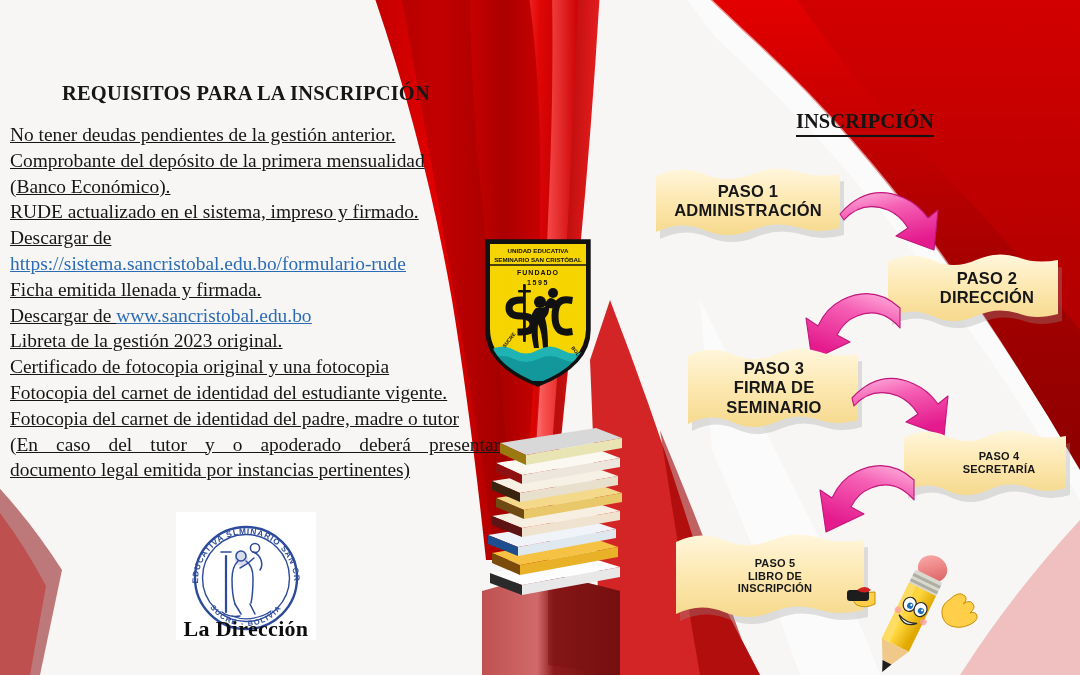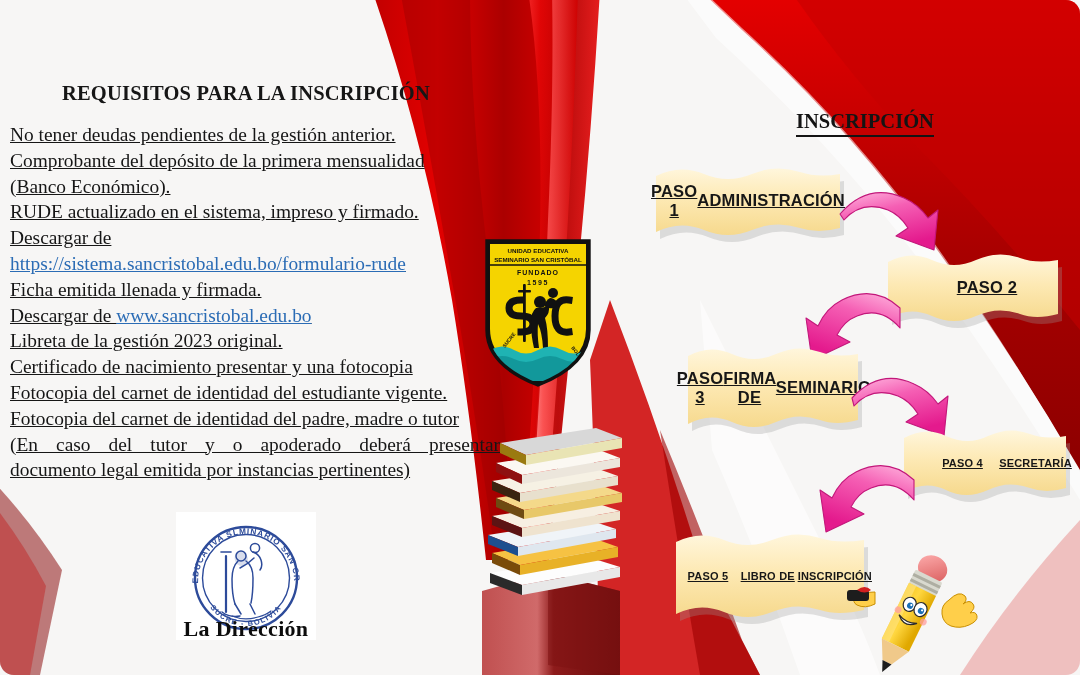--- a/index.html
+++ b/index.html
@@ -2,21 +2,21 @@
 <html><head>
 <meta charset="utf-8">
 <style>
   html,body{margin:0;padding:0;}
   body{
     width:1080px;height:675px;overflow:hidden;
     background:#f7f6f5;
     font-family:"Liberation Serif", serif;
     position:relative;
   }
-  #stage{position:relative;width:1080px;height:675px;overflow:hidden;background:#f7f6f5;border-radius:14px;}
+  #stage{position:relative;width:1080px;height:675px;overflow:hidden;background:#f7f6f5;}
 
   
   .curtain-layer{position:absolute;inset:0;overflow:hidden;pointer-events:none;}
 
   
   #left-col{position:absolute;left:0;top:0;width:540px;height:675px;}
   #req-heading{
     position:absolute;left:0;top:82px;width:492px;text-align:center;
     font-size:20.5px;font-weight:bold;color:#161616;letter-spacing:.2px;
     font-family:"Liberation Serif", serif;
@@ -45,26 +45,25 @@
   
   #steps-heading{
     position:absolute;left:690px;top:84px;width:350px;text-align:center;
     font-family:"Liberation Serif", serif;font-weight:bold;font-size:20.5px;
     color:#141414;line-height:25px;
   }
   #steps-heading span{ border-bottom:2px solid #141414; display:inline-block; padding-bottom:1px;}
 
   .banner{position:absolute;}
   .banner .btxt{
-    position:absolute;inset:0;display:flex;
+    position:absolute;inset:0;display:flex;flex-direction:column;
     align-items:center;justify-content:center;
     font-family:"Liberation Sans", sans-serif;font-weight:bold;
     color:#171717;text-align:center;line-height:1.18;
     letter-spacing:.2px;
-    text-decoration:underline;
   }
   .banner .btxt div{width:100%;}
 
   
   .arrow{position:absolute;}
 
   
   #books{position:absolute;left:470px;top:415px;width:170px;height:260px;}
   #pencil{position:absolute;left:845px;top:548px;width:135px;height:127px;}
   #crest{position:absolute;left:483px;top:238px;width:110px;height:150px;}
@@ -144,21 +143,21 @@
       <div class="line">Comprobante del depósito de la primera mensualidad</div>
       <div class="line">(Banco Económico).</div>
       <div class="line">RUDE actualizado en el sistema, impreso y firmado.</div>
       <div class="line">Descargar de</div>
       <div class="line">
         <a class="lnk" href="#">https://sistema.sancristobal.edu.bo/formulario-rude</a>
       </div>
       <div class="line">Ficha emitida llenada y firmada.</div>
       <div class="line"><span>Descargar de </span><a class="lnk-inline" href="#">www.sancristobal.edu.bo</a></div>
       <div class="line">Libreta de la gestión 2023 original.</div>
-      <div class="line">Certificado de nacimiento presentar y una fotocopia</div>
+      <div class="line">Certificado de fotocopia original y una fotocopia</div>
       <div class="line">Fotocopia del carnet de identidad del estudiante vigente.</div>
       <div class="line">Fotocopia del carnet de identidad del padre, madre o tutor</div>
       <div class="just">(En caso del tutor y o apoderado deberá presentar</div>
       <div class="lastline">documento legal emitida por instancias pertinentes)</div>
     </div>
 
     <div id="seal-wrap">
       <svg width="140" height="128" viewBox="0 0 140 128" xmlns="http://www.w3.org/2000/svg">
         <defs>
           <path id="ringTop" d="M 22 70 A 48 48 0 0 1 118 70"></path>
@@ -328,20 +327,21 @@
           <stop offset="0%" stop-color="#fff6dc"></stop>
           <stop offset="45%" stop-color="#fde9b4"></stop>
           <stop offset="100%" stop-color="#f6d98d"></stop>
         </linearGradient>
       </defs>
       <path d="M4 14 q22 -12 44 -2 q22 10 44 0 q22 -10 44 -2 q16 6 38 2 l0 54 q-22 6 -38 0 q-22 -8 -44 2 q-22 10 -44 0 q-22 -10 -44 2 Z" fill="#9a9a9a" opacity="0.30" transform="translate(4,7)"></path>
       <path d="M4 14 q22 -12 44 -2 q22 10 44 0 q22 -10 44 -2 q16 6 38 2 l0 54 q-22 6 -38 0 q-22 -8 -44 2 q-22 10 -44 0 q-22 -10 -44 2 Z" fill="url(#banG2)"></path>
     </svg>
     <div class="btxt" style="font-size:16.5px;padding-left:28px;">
       <div>PASO 2</div>
+      <div>DIRECCIÓN</div>
     </div>
   </div>
 
   <div class="arrow" style="left:784px;top:288px;width:120px;height:90px;">
     <svg width="120" height="90" viewBox="0 0 120 90" xmlns="http://www.w3.org/2000/svg">
       <defs>
         <linearGradient id="arrG2" x1="1" y1="0" x2="0.5" y2="1">
           <stop offset="0%" stop-color="#ffb7e0"></stop>
           <stop offset="40%" stop-color="#f55fb4"></stop>
           <stop offset="100%" stop-color="#e41a8d"></stop>

